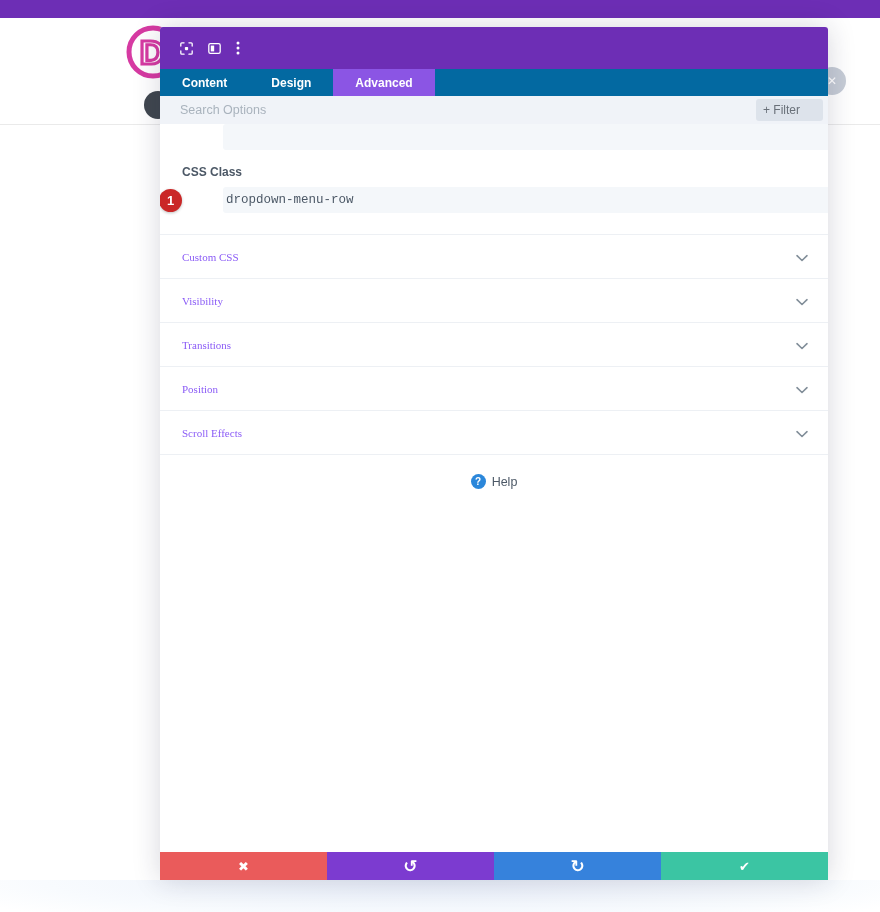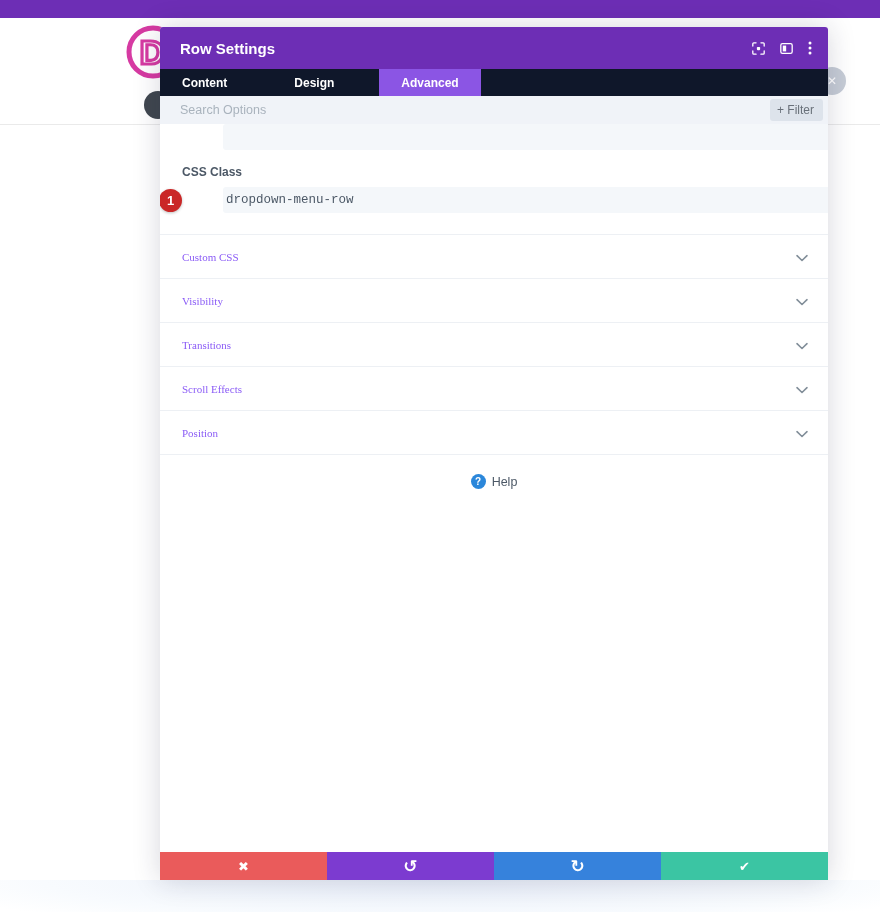--- a/index.html
+++ b/index.html
@@ -24,29 +24,29 @@
   .modal { position:absolute; left:160px; top:27px; width:668px; height:853px;
            background:#fff; border-radius:3px 3px 0 0;
            box-shadow:0 0 28px rgba(30,30,60,.18);
            display:flex; flex-direction:column; z-index:5; }
   .modal-header { height:42px; flex:0 0 42px; background:#6d2eb5; border-radius:3px 3px 0 0;
                   display:flex; align-items:center; padding:0 16px 0 20px; }
   .modal-title { color:#fff; font-size:15px; font-weight:bold; flex:1; }
   .header-icons { display:flex; align-items:center; gap:15px; }
   .hicon { display:flex; align-items:center; justify-content:center; cursor:pointer; }
 
-  .tabs { height:27px; flex:0 0 27px; background:#0f172a; display:flex;gap:23px; }
+  .tabs { height:27px; flex:0 0 27px; background:#0369a1; display:flex; }
   .tab { padding:0 22px; display:flex; align-items:center; color:#fff; font-size:12px; font-weight:bold; cursor:pointer; }
   .tab.active { background:#8b55e4; }
 
   .search-row { height:28px; flex:0 0 28px; background:#f0f3f8; display:flex; align-items:center; padding:0 5px 0 20px; }
   .search-input { flex:1; border:none; background:transparent; outline:none; font-size:12.5px; color:#4c5866;
                   font-family:"Liberation Sans", sans-serif; }
   .search-input::placeholder { color:#a9b3bd; }
-  .filter-btn { background:#dde3eb; color:#697079; font-size:12px; line-height:1; padding:5px 9px 5px 7px;
+  .filter-btn { background:#dde3eb; color:#697079; font-size:12px; line-height:1; padding:5px 23px 5px 7px;
                 border:none; border-radius:3px; cursor:pointer; font-family:"Liberation Sans", sans-serif; }
 
   .modal-body { flex:1; background:#fff; position:relative; overflow:hidden; }
 
   .section-head { display:flex; align-items:center; padding:15px 16px 6px 22px; cursor:pointer; }
   .section-title { color:#4c8fd6; font-size:17px; flex:1; }
   .section-icons { display:flex; align-items:center; gap:11px; }
 
   .field-label { font-size:12px; font-weight:bold; color:#4c5866; margin:12px 22px 8px; }
   .field-wrap { position:relative; margin:0 22px; }
@@ -87,21 +87,20 @@
 </div>
 <div class="ball-dark"></div>
 <div class="ball-gray">
     <span>✕</span>
   </div>
 <div class="bottom-strip"></div>
 
 <div class="modal">
 
   <div class="modal-header">
-    <div class="modal-title">Row Settings</div>
     <div class="header-icons">
       <span class="hicon">
         <svg width="13" height="13" viewBox="0 0 16 16" fill="none">
           <path d="M1 5V2.2C1 1.5 1.5 1 2.2 1H5 M11 1h2.8C14.5 1 15 1.5 15 2.2V5 M15 11v2.8c0 .7-.5 1.2-1.2 1.2H11 M5 15H2.2C1.5 15 1 14.5 1 13.8V11" stroke="#fff" stroke-width="1.6" stroke-linecap="round"></path>
           <rect x="6" y="6" width="4" height="4" rx="1" fill="#fff"></rect>
         </svg>
       </span>
       <span class="hicon">
         <svg width="13" height="13" viewBox="0 0 16 16" fill="none">
           <rect x="1" y="2" width="14" height="12" rx="2" stroke="#fff" stroke-width="1.6"></rect>
@@ -161,29 +160,29 @@
       </div>
       <div class="acc-row">
         <div class="acc-label">Transitions</div>
         <span>
           <svg width="12" height="8" viewBox="0 0 12 8" fill="none">
               <polyline points="1,1.7 6,6.5 11,1.7" stroke="#828e99" stroke-width="1.6" stroke-linecap="round" stroke-linejoin="round"></polyline>
             </svg>
         </span>
       </div>
       <div class="acc-row">
+        <div class="acc-label">Position</div>
+        <span>
+          <svg width="12" height="8" viewBox="0 0 12 8" fill="none">
+              <polyline points="1,1.7 6,6.5 11,1.7" stroke="#828e99" stroke-width="1.6" stroke-linecap="round" stroke-linejoin="round"></polyline>
+            </svg>
+        </span>
+      </div>
+      <div class="acc-row">
         <div class="acc-label">Scroll Effects</div>
-        <span>
-          <svg width="12" height="8" viewBox="0 0 12 8" fill="none">
-              <polyline points="1,1.7 6,6.5 11,1.7" stroke="#828e99" stroke-width="1.6" stroke-linecap="round" stroke-linejoin="round"></polyline>
-            </svg>
-        </span>
-      </div>
-      <div class="acc-row">
-        <div class="acc-label">Position</div>
         <span>
           <svg width="12" height="8" viewBox="0 0 12 8" fill="none">
               <polyline points="1,1.7 6,6.5 11,1.7" stroke="#828e99" stroke-width="1.6" stroke-linecap="round" stroke-linejoin="round"></polyline>
             </svg>
         </span>
       </div>
     </div>
 
     <div class="help-row">
       <span class="help-icon">?</span>

